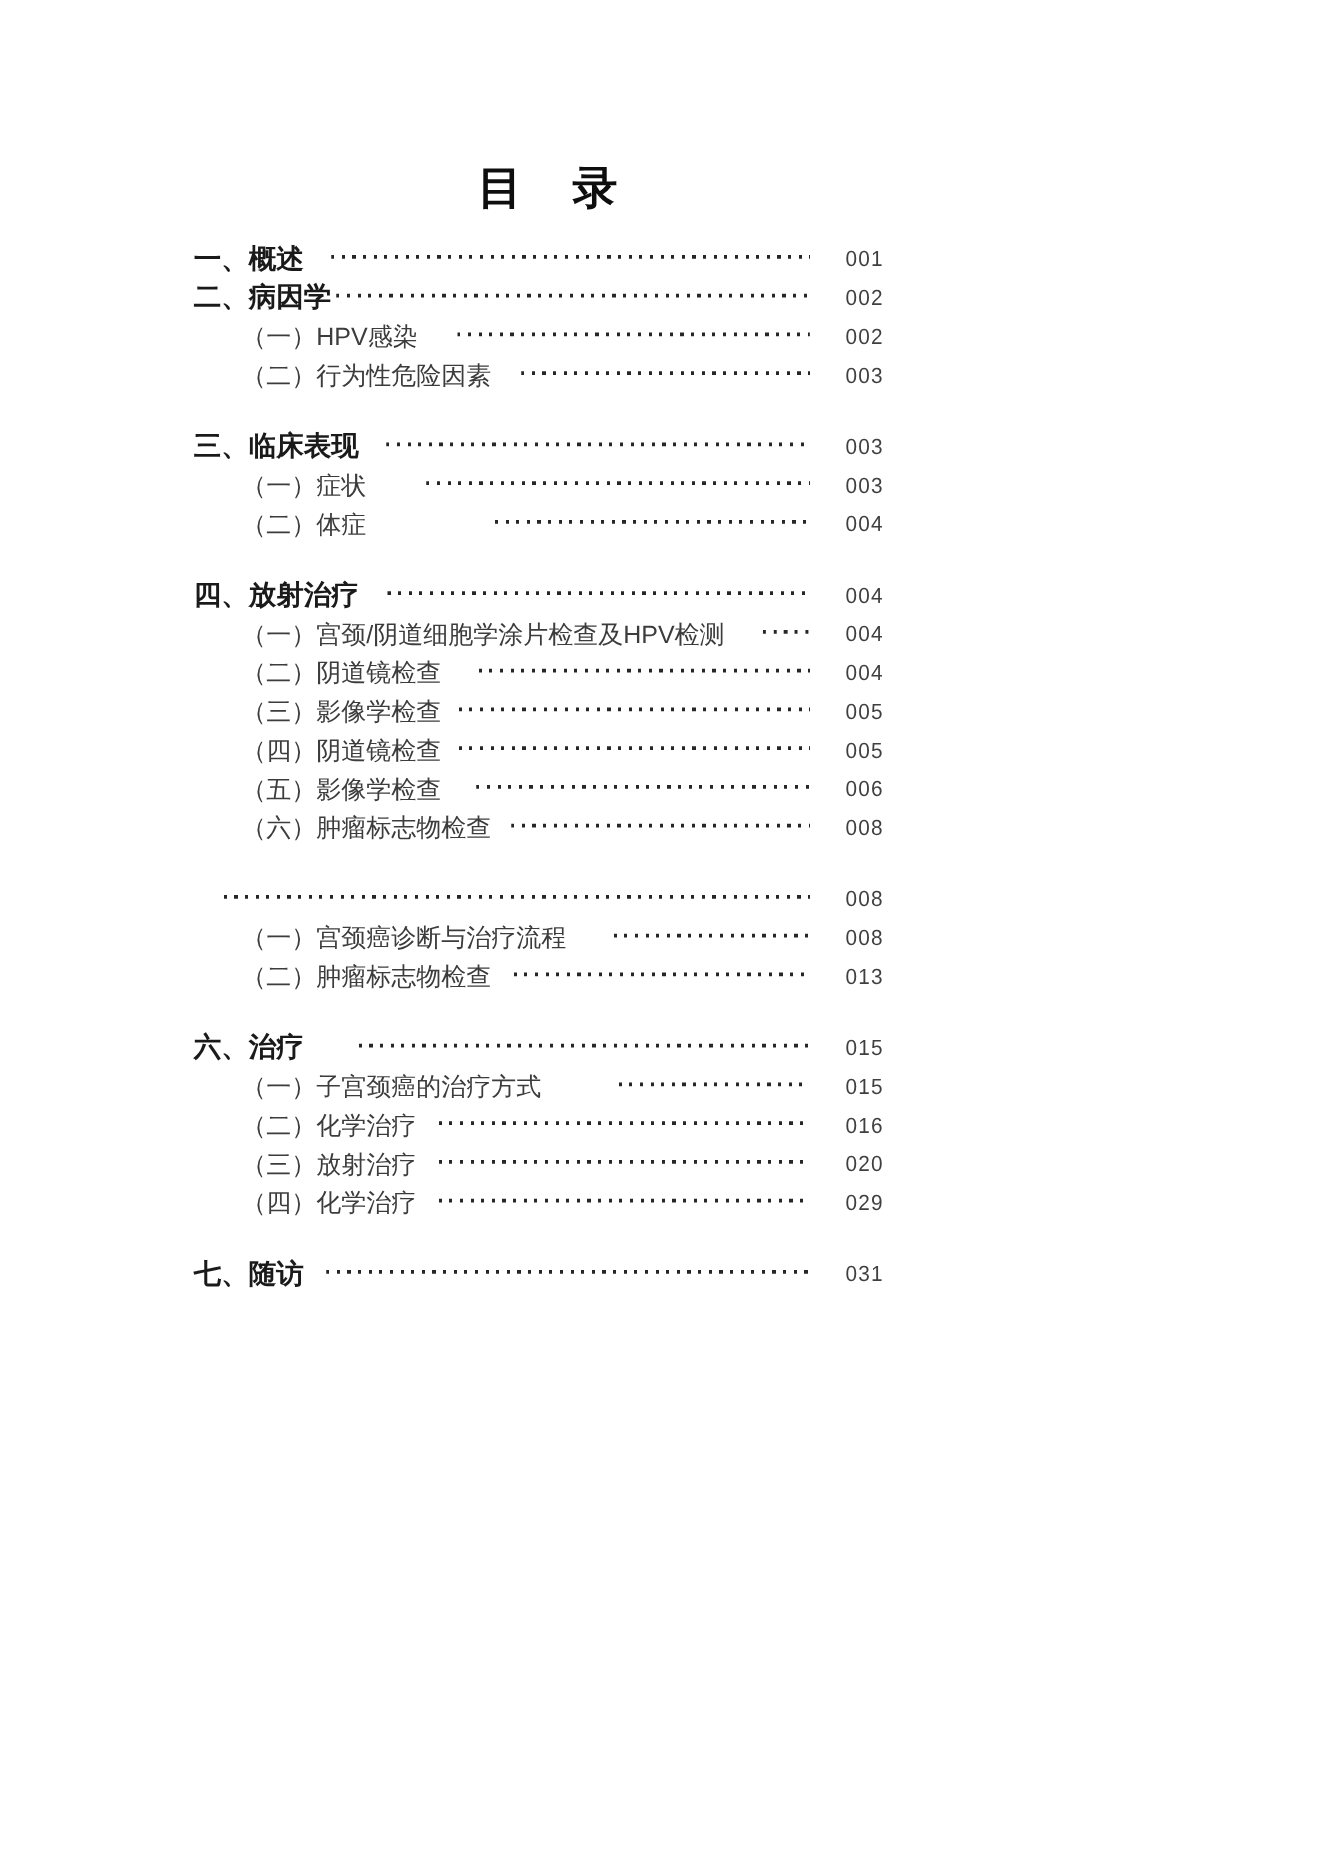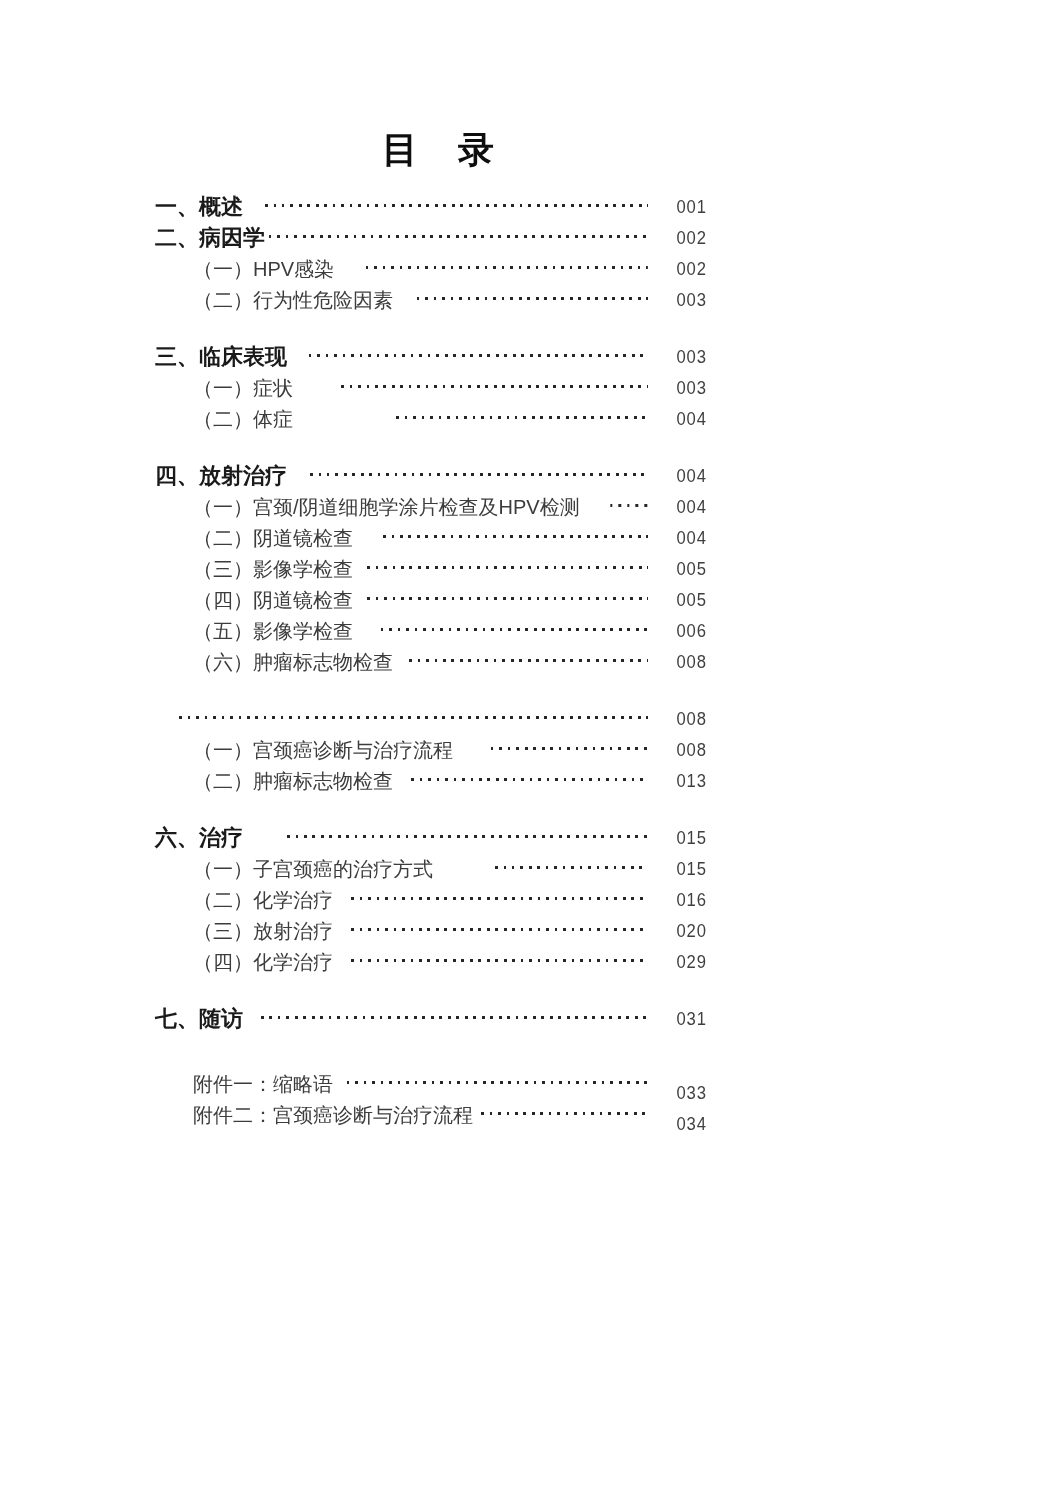--- a/index.html
+++ b/index.html
@@ -207,26 +207,14 @@
     <span class="page-num">029</span>
   </div>
       </div>
       <div class="toc-group">
         <div class="row main">
     <span class="label">七、随访</span>
     <span class="leader" style="margin-left: 18px;"></span>
     <span class="page-num">031</span>
   </div>
       </div>
-      <div class="toc-group">
-        <div class="row appendix">
-    <span class="label">附件一：缩略语</span>
-    <span class="leader" style="margin-left: 14px;"></span>
-    <span class="page-num">033</span>
-  </div>
-        <div class="row appendix">
-    <span class="label">附件二：宫颈癌诊断与治疗流程</span>
-    <span class="leader" style="margin-left: 8px;"></span>
-    <span class="page-num">034</span>
-  </div>
-      </div>
     </nav>
 </main>
 
 </body></html>

